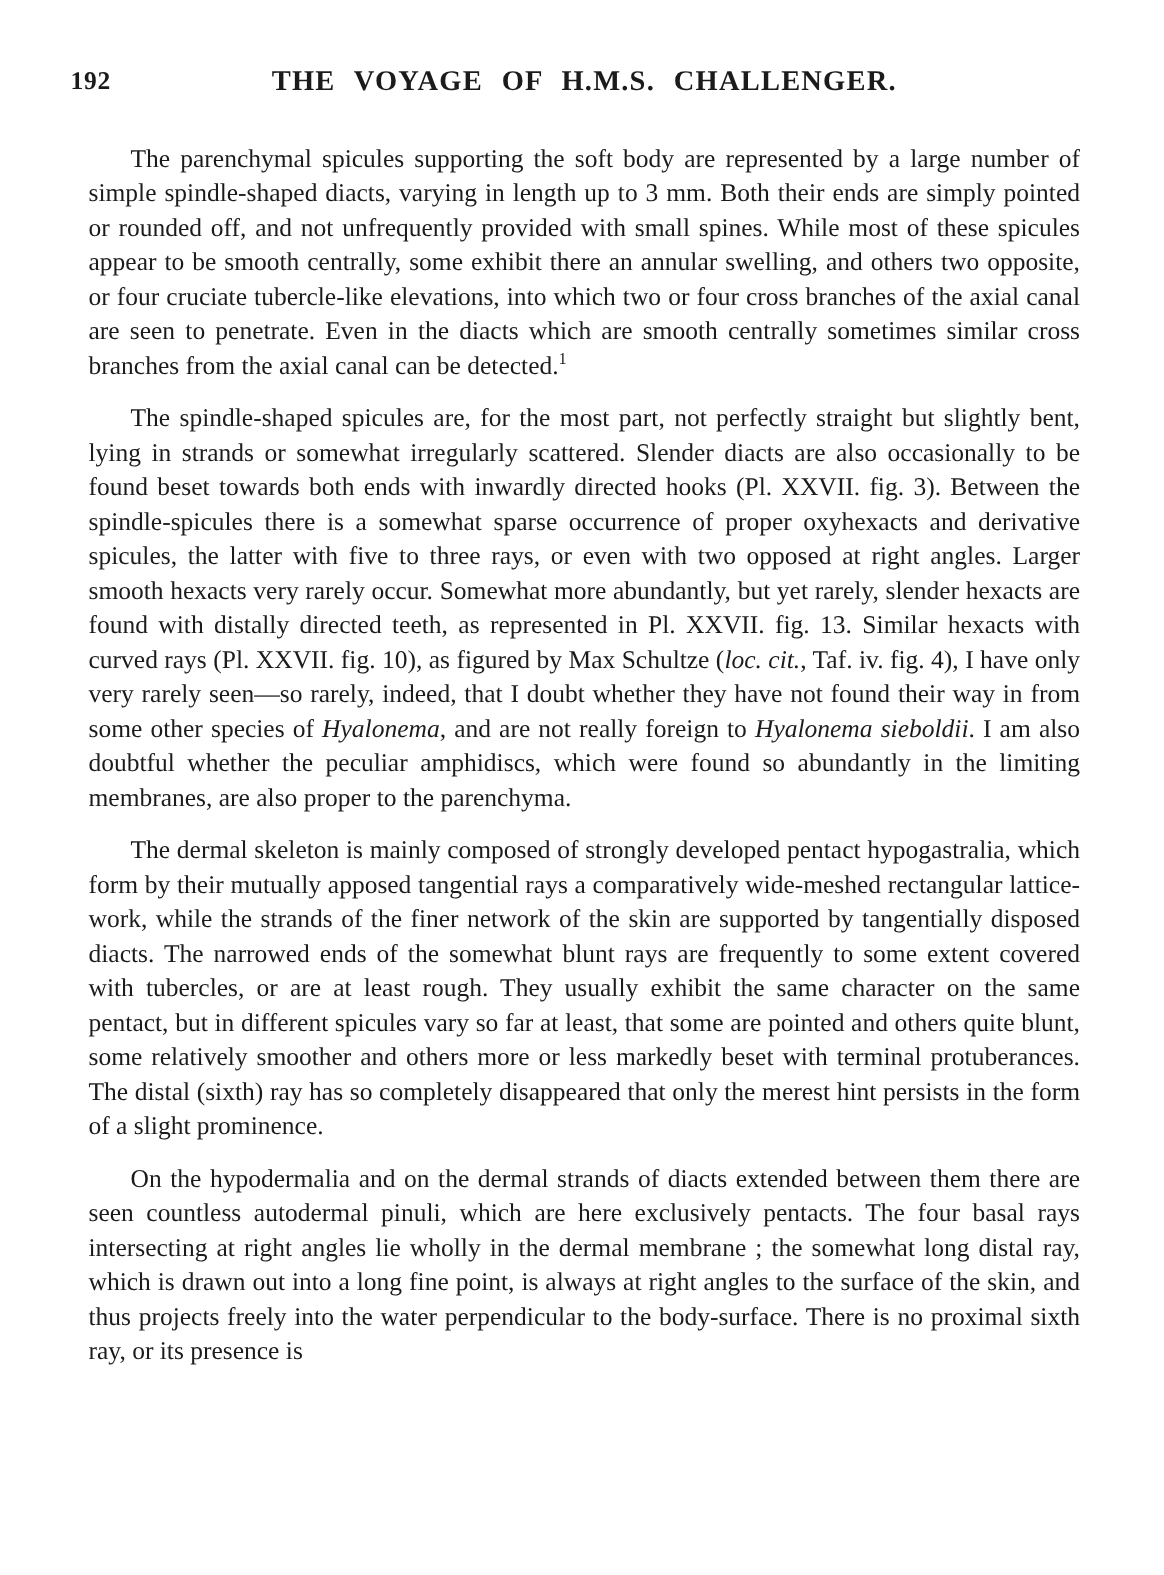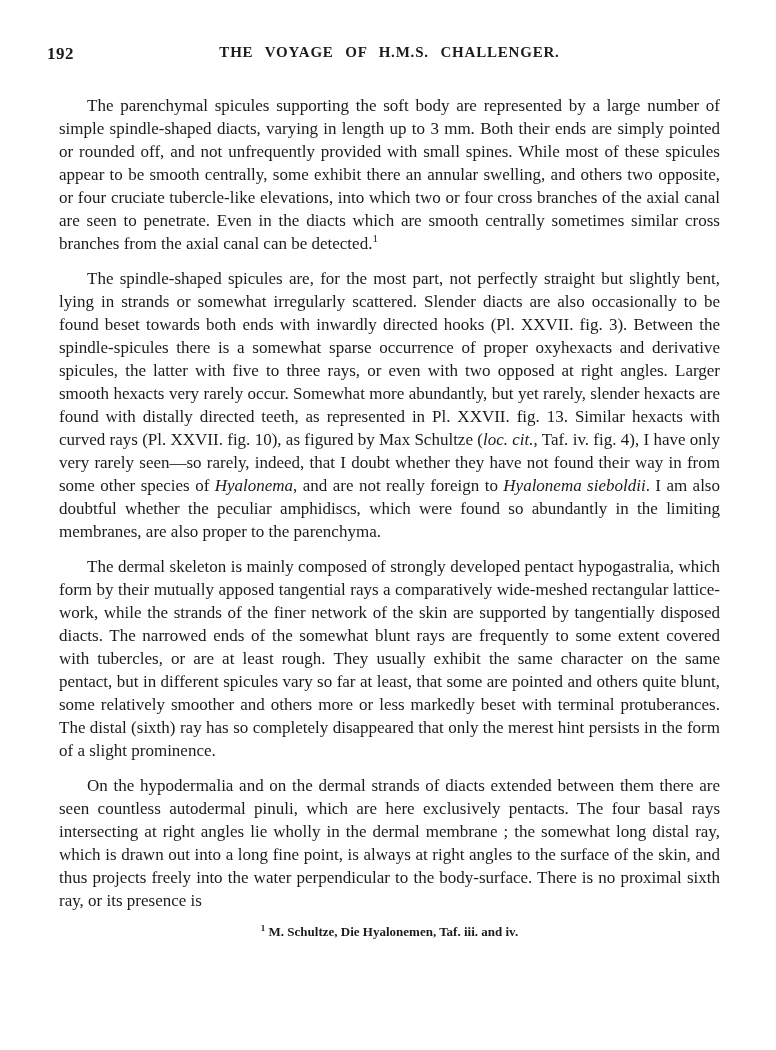--- a/index.html
+++ b/index.html
@@ -30,21 +30,21 @@
     position: absolute;
     left: 0;
     top: 0;
     font-size: 17px;
     font-weight: bold;
     letter-spacing: 0.5px;
   }
   .running-title {
     display: block;
     text-align: center;
-    font-size: 15px;
+    font-size: 19px;
     font-weight: bold;
     letter-spacing: 0.8px;
     word-spacing: 7px;
     white-space: nowrap;
   }
   .body-text {
     margin-top: 28px;
     font-size: 17px;
     line-height: 23px;
     text-align: justify;
@@ -86,15 +86,14 @@
     <p><span>The parenchymal spicules supporting the soft body are represented by a large number of simple spindle-shaped diacts, varying in length up to 3 mm.  Both their ends are simply pointed or rounded off, and not unfrequently provided with small spines.  While most of these spicules appear to be smooth centrally, some exhibit there an annular swelling, and others two opposite, or four cruciate tubercle-like elevations, into which two or four cross branches of the axial canal are seen to penetrate.  Even in the diacts which are smooth centrally sometimes similar cross branches from the axial canal can be detected.</span><sup>1</sup></p>
 
     <p><span>The spindle-shaped spicules are, for the most part, not perfectly straight but slightly bent, lying in strands or somewhat irregularly scattered.  Slender diacts are also occasionally to be found beset towards both ends with inwardly directed hooks (Pl. XXVII. fig. 3).  Between the spindle-spicules there is a somewhat sparse occurrence of proper oxyhexacts and derivative spicules, the latter with five to three rays, or even with two opposed at right angles.  Larger smooth hexacts very rarely occur.  Somewhat more abundantly, but yet rarely, slender hexacts are found with distally directed teeth, as represented in Pl. XXVII. fig. 13.  Similar hexacts with curved rays (Pl. XXVII. fig. 10), as figured by Max Schultze (</span><em>loc. cit.</em><span>, Taf. iv. fig. 4), I have only very rarely seen—so rarely, indeed, that I doubt whether they have not found their way in from some other species of </span><em>Hyalonema</em><span>, and are not really foreign to </span><em>Hyalonema sieboldii</em><span>.  I am also doubtful whether the peculiar amphidiscs, which were found so abundantly in the limiting membranes, are also proper to the parenchyma.</span></p>
 
     <p><span>The dermal skeleton is mainly composed of strongly developed pentact hypogastralia, which form by their mutually apposed tangential rays a comparatively wide-meshed rectangular lattice-work, while the strands of the finer network of the skin are supported by tangentially disposed diacts.  The narrowed ends of the somewhat blunt rays are frequently to some extent covered with tubercles, or are at least rough.  They usually exhibit the same character on the same pentact, but in different spicules vary so far at least, that some are pointed and others quite blunt, some relatively smoother and others more or less markedly beset with terminal protuberances.  The distal (sixth) ray has so completely disappeared that only the merest hint persists in the form of a slight prominence.</span></p>
 
     <p><span>On the hypodermalia and on the dermal strands of diacts extended between them there are seen countless autodermal pinuli, which are here exclusively pentacts.  The four basal rays intersecting at right angles lie wholly in the dermal membrane ; the somewhat long distal ray, which is drawn out into a long fine point, is always at right angles to the surface of the skin, and thus projects freely into the water perpendicular to the body-surface.  There is no proximal sixth ray, or its presence is</span></p>
 
   </main>
 
-  <footer class="footnote"><sup>1</sup> <span>M. Schultze, Die Hyalonemen, Taf. iii. and iv.</span></footer>
 
 </div>
 
 </body></html>

